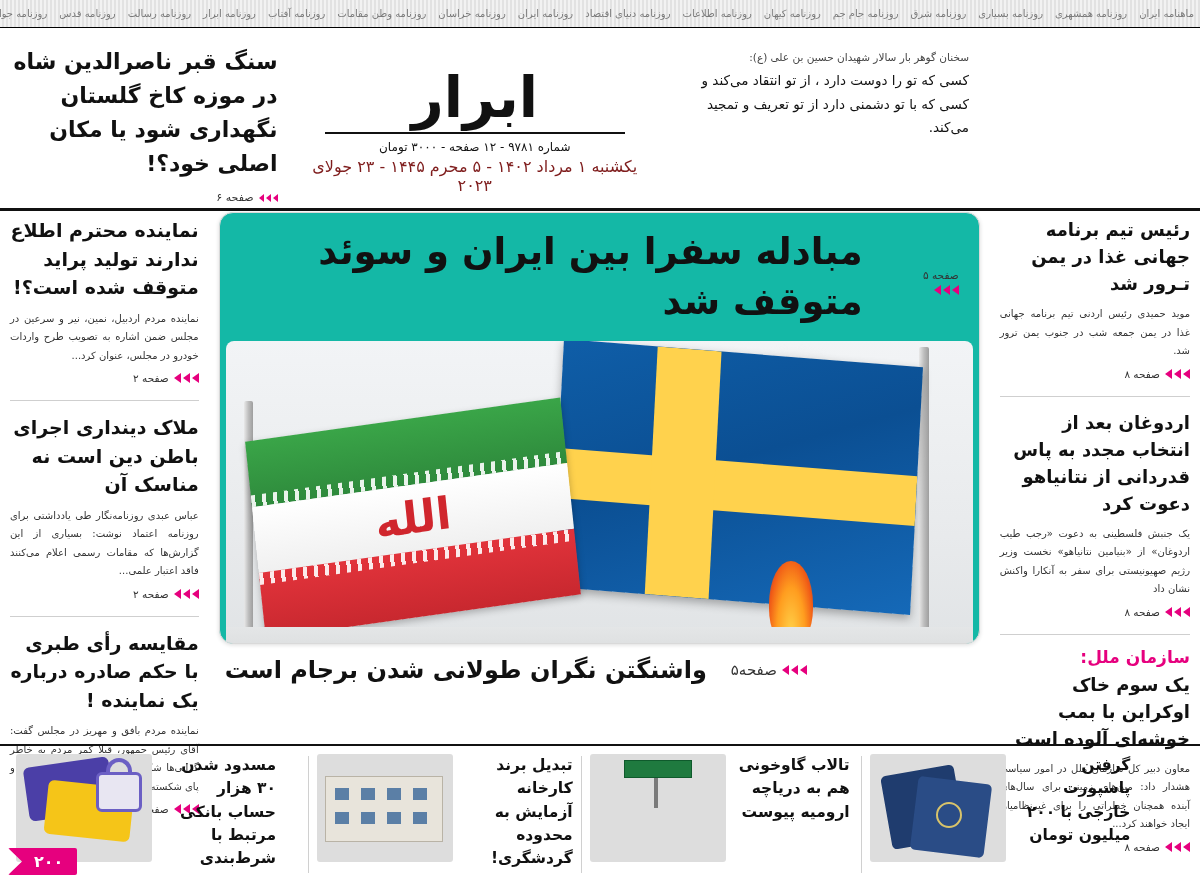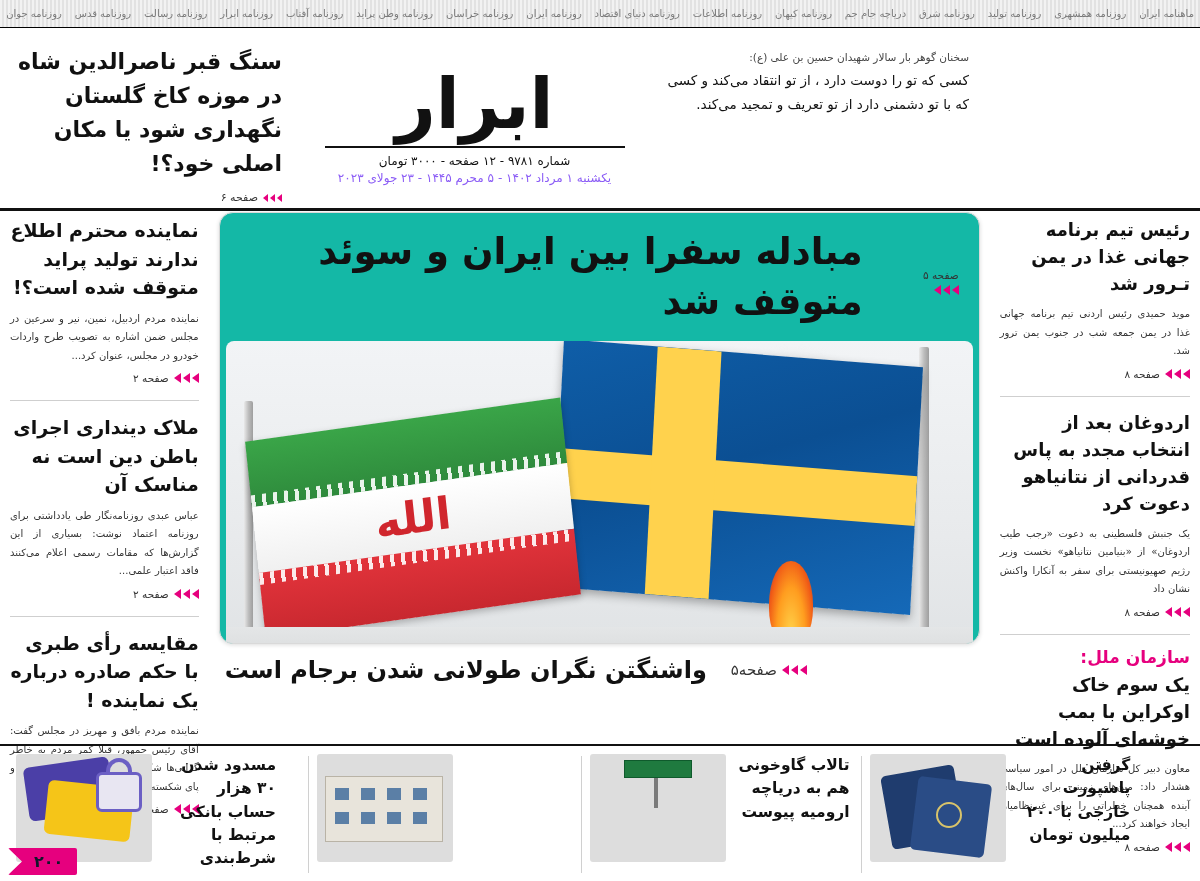--- a/index.html
+++ b/index.html
@@ -56,27 +56,27 @@
     text-align: right;
   }
   .mh-right .page-ref {
     margin-top: 10px; font-size: 11px; color: #333;
     display: flex; align-items: center; gap: 5px; justify-content: flex-start;
   }
   .mh-center {
     flex: 1 1 auto; text-align: center; padding-top: 40px;
   }
   .logo {
-    font-size: 70px; font-weight: bold; color: #111;
+    font-size: 56px; font-weight: bold; color: #111;
     letter-spacing: -2px; line-height: .95;
     font-family: "DejaVu Sans", sans-serif;
   }
   .logo-rule { width: 300px; height: 2px; background: #111; margin: 8px auto 6px; }
   .issue-line { font-size: 12px; color: #111; margin-bottom: 3px; }
-  .date-line { font-size: 12px; color: #8b5cf6; }
+  .date-line { font-size: 16px; color: #7f1d1d; }
   .mh-left {
     width: 330px; padding: 18px 10px 0 14px;
     display: flex; flex-direction: row-reverse; gap: 10px;
   }
   .seal {
     width: 88px; height: 92px; flex: 0 0 auto;
     position: relative; margin-top: 6px;
   }
   .seal .star {
     position: absolute; inset: 0;
@@ -266,43 +266,43 @@
   .t-field .sign { position: absolute; left: 34px; top: 6px; width: 68px; height: 18px; background: #1f7a3f; border: 1px solid #0f5a2c; }
   .t-field .post { position: absolute; left: 64px; top: 24px; width: 4px; height: 30px; background: #7a7a7a; }
 
   .t-pass { background: linear-gradient(135deg,#dfe3ea,#c6ccd6); }
   .t-pass .p1 { position: absolute; left: 16px; top: 16px; width: 74px; height: 74px; background: #1f3c6e; border-radius: 5px; transform: rotate(-10deg); }
   .t-pass .p2 { position: absolute; left: 44px; top: 26px; width: 74px; height: 74px; background: #2a4c86; border-radius: 5px; transform: rotate(7deg); }
   .t-pass .seal2 { position: absolute; left: 66px; top: 48px; width: 26px; height: 26px; border: 2px solid #d8c36a; border-radius: 50%; }
 
   .badge-price {
     position: absolute; left: 8px; bottom: 6px;
-    background: #e6007e; color: #0f172a; font-size: 16px; font-weight: bold;
+    background: #e6007e; color: #ffffff; font-size: 16px; font-weight: bold;
     padding: 4px 14px 4px 26px; border-radius: 2px;
     clip-path: polygon(0 0, 100% 0, 100% 100%, 0 100%, 14px 50%);
   }
   .vline { width: 1px; background: #d0d0d0; align-self: stretch; margin: 8px 0; }
 </style>
 </head>
 <body>
 
 <div id="page">
 
   <div class="top-strip">
     <span class="brand">ماهنامه ایران</span>
     <span class="brand">روزنامه همشهری</span>
-    <span class="brand">روزنامه تولید</span>
+    <span class="brand">روزنامه بسیاری</span>
     <span class="brand">روزنامه شرق</span>
-    <span class="brand">دریاچه جام جم</span>
+    <span class="brand">روزنامه جام جم</span>
     <span class="brand">روزنامه کیهان</span>
     <span class="brand">روزنامه اطلاعات</span>
     <span class="brand">روزنامه دنیای اقتصاد</span>
     <span class="brand">روزنامه ایران</span>
     <span class="brand">روزنامه خراسان</span>
-    <span class="brand">روزنامه وطن پراید</span>
+    <span class="brand">روزنامه وطن مقامات</span>
     <span class="brand">روزنامه آفتاب</span>
     <span class="brand">روزنامه ابرار</span>
     <span class="brand">روزنامه رسالت</span>
     <span class="brand">روزنامه قدس</span>
     <span class="brand">روزنامه جوان</span>
   </div>
 
   <div class="masthead">
 
     <div class="mh-right">
@@ -488,20 +488,21 @@
         <div class="b"></div>
         <div class="w" style="left:18px; top:34px;"></div>
         <div class="w" style="left:44px; top:34px;"></div>
         <div class="w" style="left:70px; top:34px;"></div>
         <div class="w" style="left:96px; top:34px;"></div>
         <div class="w" style="left:18px; top:58px;"></div>
         <div class="w" style="left:44px; top:58px;"></div>
         <div class="w" style="left:70px; top:58px;"></div>
         <div class="w" style="left:96px; top:58px;"></div>
       </div>
+      <h4>تبدیل برند کارخانه آزمایش به محدوده گردشگری!</h4>
     </div>
     <div class="vline"></div>
 
     <div class="bcell b3">
       <div class="thumb t-field">
         <div class="sign"></div>
         <div class="post"></div>
       </div>
       <h4>تالاب گاوخونی هم به دریاچه ارومیه پیوست</h4>
     </div>

